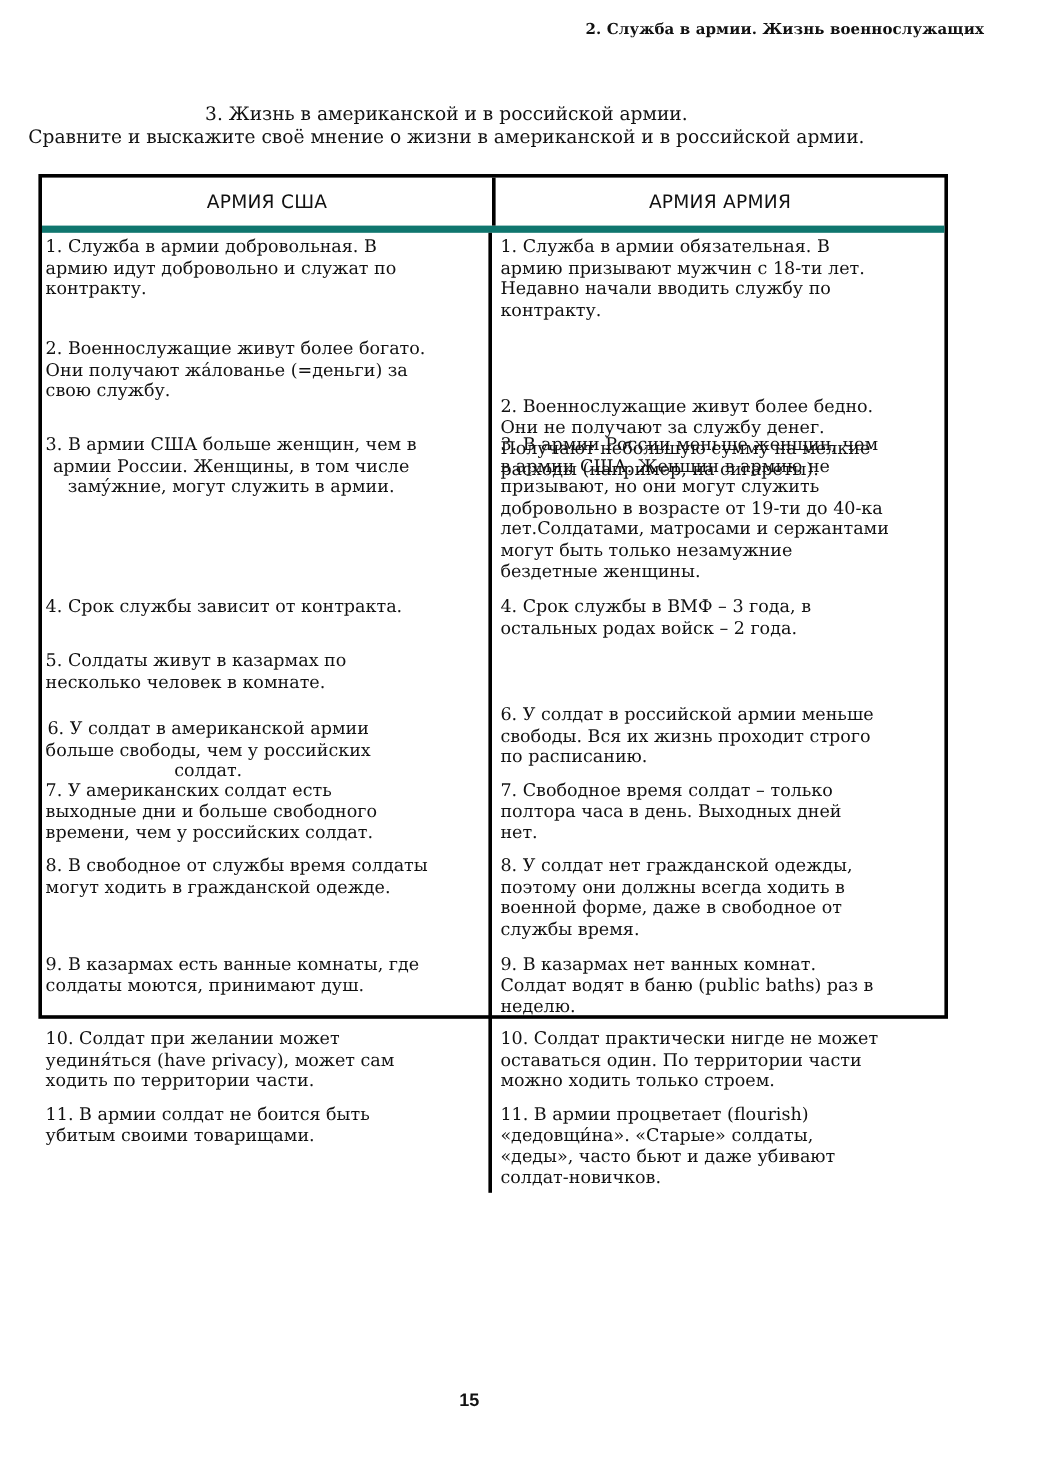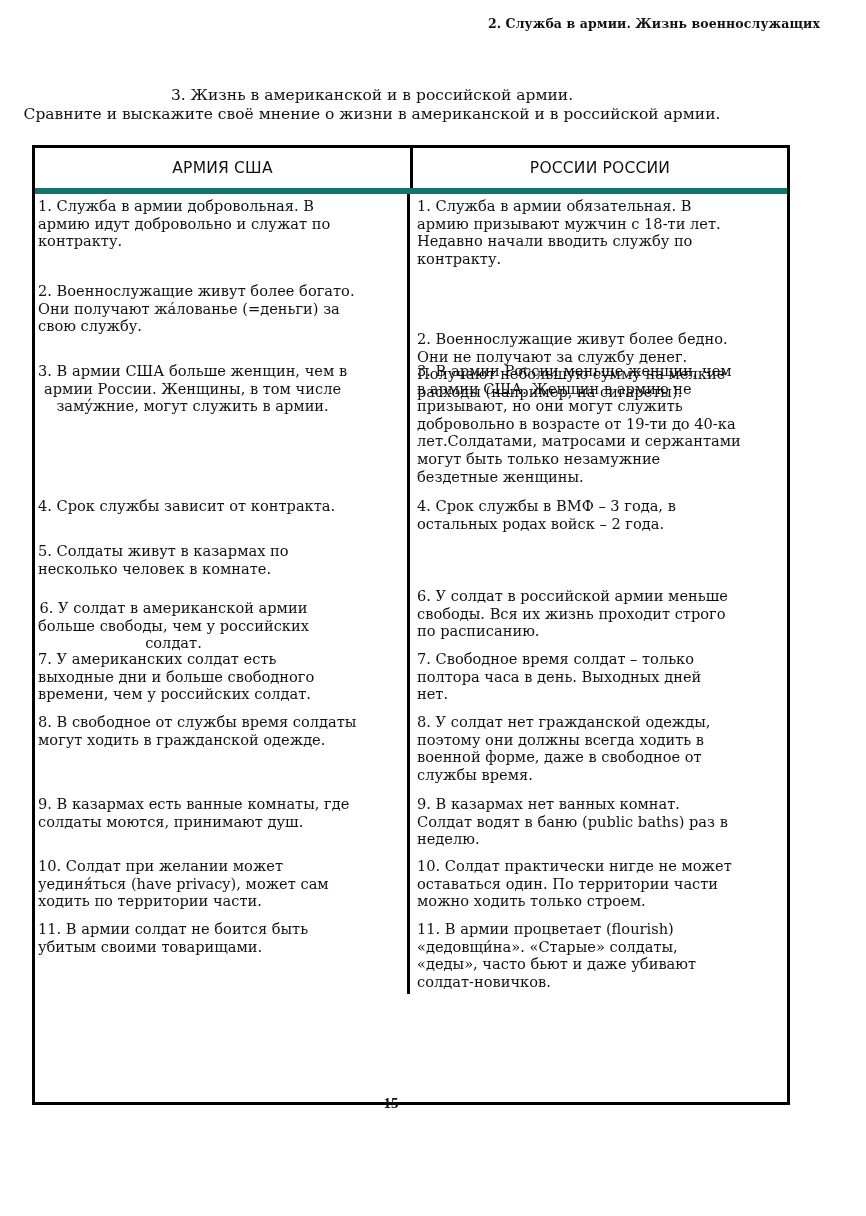--- a/index.html
+++ b/index.html
@@ -29,40 +29,40 @@
     }
     .th.left { width: 375px; border-right: 3px solid #000; }
     .th.right { flex: 1; }
     .tbody { display: flex; }
     .col { box-sizing: border-box; }
     .col.left { width: 375px; border-right: 3px solid #000; }
     .col.right { flex: 1; }
     .cell {
       position: absolute; font-size: 14.6px; line-height: 17.6px; white-space: pre-line;
     }
-    .tbody { position: relative; height: 908px; gap: 47px; }
+    .tbody { position: relative; height: 652px; gap: 47px; }
     .page-number {
-      position: absolute; top: 1095px; left: 0; width: 782px; text-align: center;
-      font-family: Liberation Serif, serif; font-weight: bold; font-size: 15px;
+      position: absolute; top: 1159px; left: 0; width: 782px; text-align: center;
+      font-family: Liberation Sans, sans-serif; font-weight: bold; font-size: 15px;
     }
   </style>
 </head>
 <body>
 
 <div class="running-head">2. Служба в армии. Жизнь военнослужащих</div>
 
 <div class="title-block">
   <div>3. Жизнь в американской и в российской армии.</div>
   <div>Сравните и выскажите своё мнение о жизни в американской и в российской армии.</div>
 </div>
 
 <div class="doc-table">
   <div class="thead">
     <div class="th left">АРМИЯ США</div>
-    <div class="th right">РОССИИ РОССИИ</div>
+    <div class="th right">АРМИЯ АРМИЯ</div>
   </div>
   <div class="tbody">
     <div class="col left" style="height:800px;"></div>
     <div class="col right" style="height:800px;"></div>
 
     <div class="cell" style="left:3px; top:3px;">1. Служба в армии добровольная. В
 армию идут добровольно и служат по
 контракту.</div>
     <div class="cell" style="left:382px; top:3px;">1. Служба в армии обязательная. В
 армию призывают мужчин с 18-ти лет.

